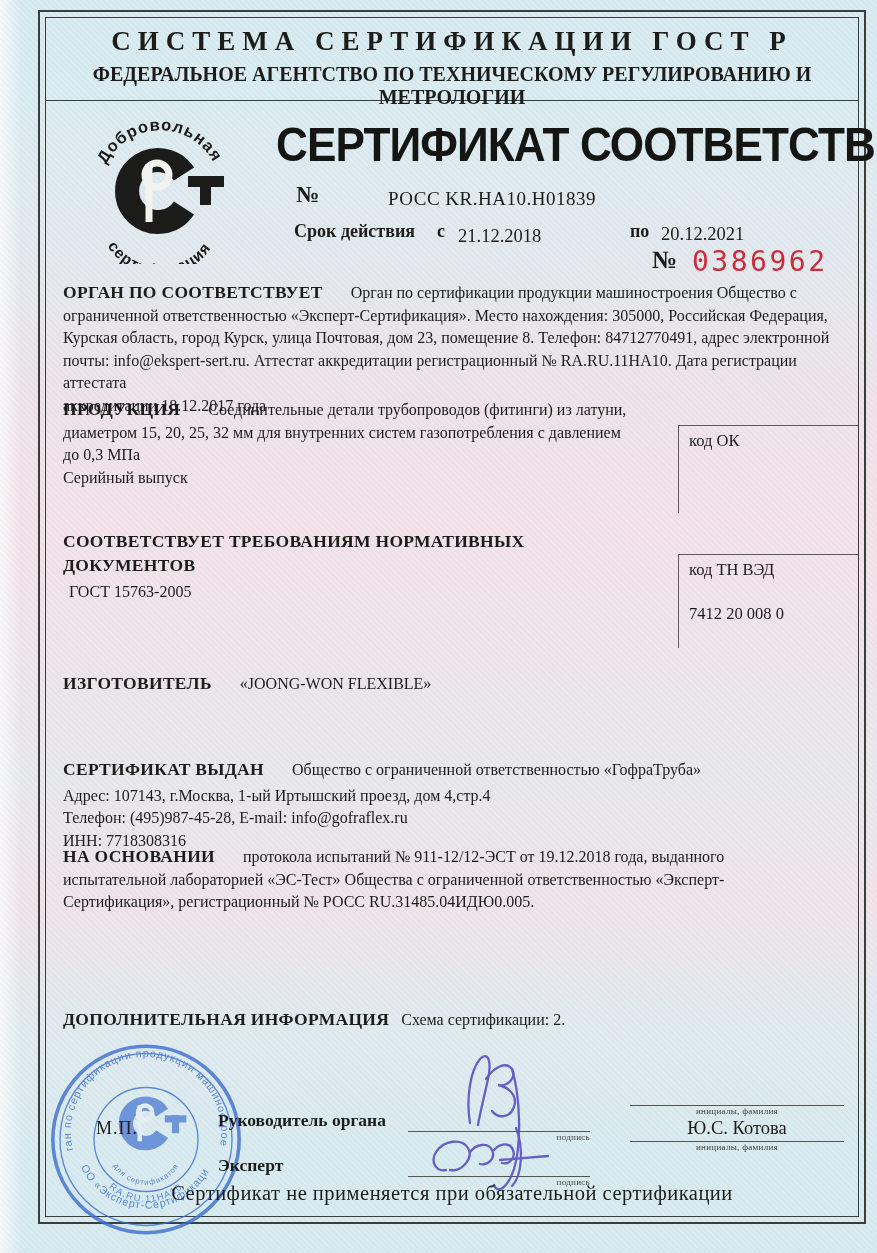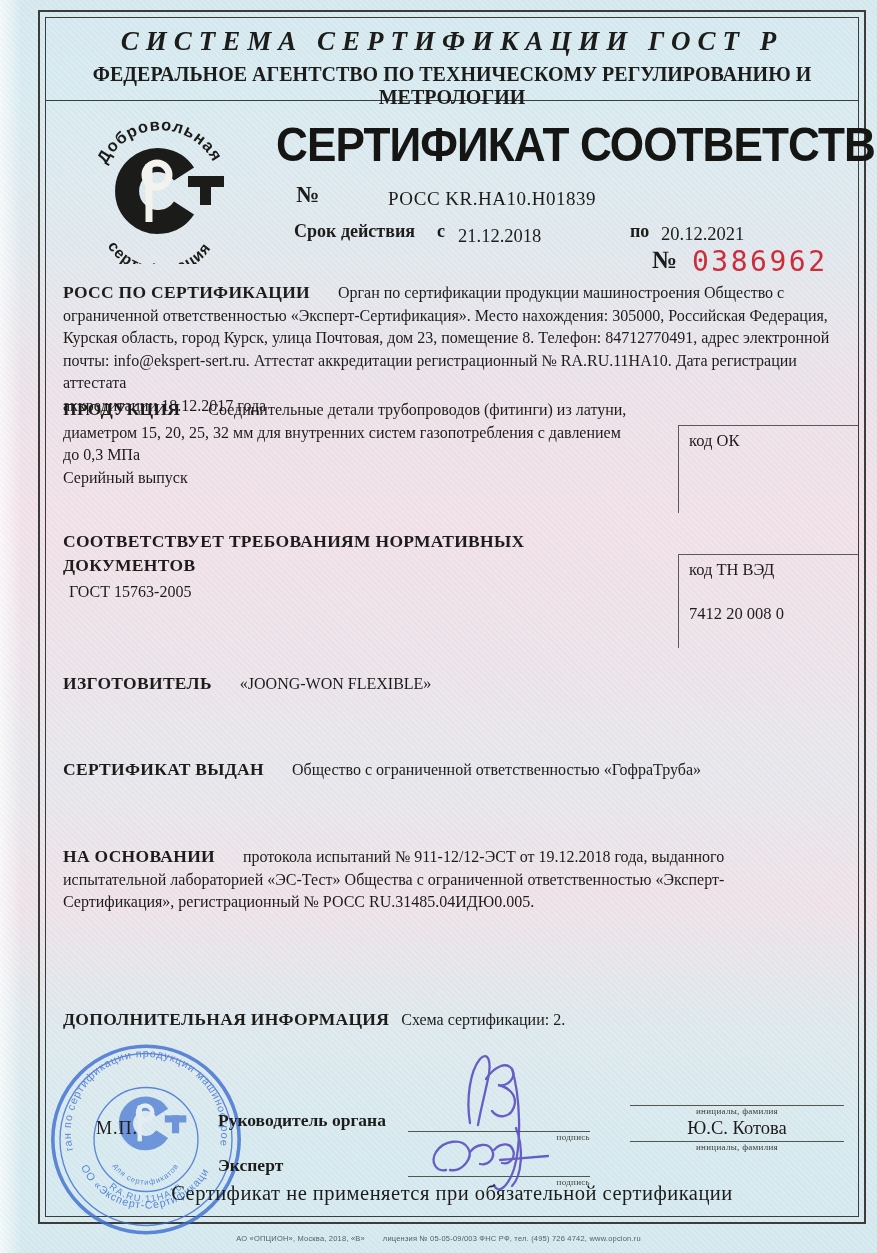--- a/index.html
+++ b/index.html
@@ -16,21 +16,21 @@
         #e0eaee 82%, #d8ebf0 92%, #d6eaef 100%);
   }
   .tex{position:absolute;inset:0;pointer-events:none;
     background:repeating-linear-gradient(45deg, rgba(255,255,255,.05) 0 2px, rgba(120,150,160,.04) 2px 4px);}
   
   .frame-outer{position:absolute;left:38px;top:10px;right:11px;bottom:29px;border:2.5px solid #3c3c39;}
   .frame-inner{position:absolute;left:45px;top:17px;right:18px;bottom:36px;border:1.4px solid #3c3c39;}
   .header-rule{position:absolute;left:46px;right:19px;top:100px;border-top:1.6px solid #3c3c39;}
   .abs{position:absolute;}
   
-  .sys-title{left:46px;right:19px;top:26px;text-align:center;font-weight:bold;font-size:27px;letter-spacing:7px;font-style:italic;}
+  .sys-title{left:46px;right:19px;top:26px;text-align:center;font-weight:bold;font-size:27px;letter-spacing:7px;}
   .agency-title{left:46px;right:19px;top:63px;text-align:center;font-weight:bold;font-size:20px;letter-spacing:0;}
   .doc-title{left:276px;top:116px;font-family:"Liberation Sans",sans-serif;font-weight:bold;font-size:49px;
     transform:scaleX(.9);transform-origin:left;letter-spacing:-1px;white-space:nowrap;color:#151513;}
   
   .no-label{left:296px;top:182px;font-size:23px;font-weight:600;}
   .no-value{left:388px;top:188px;font-size:19px;letter-spacing:.5px;}
   .term-label{left:294px;top:221px;font-size:18px;font-weight:bold;}
   .term-c{left:437px;top:221px;font-size:18px;font-weight:bold;}
   .term-from{left:458px;top:226px;font-size:18.5px;}
   .term-po{left:630px;top:221px;font-size:18px;font-weight:bold;}
@@ -98,21 +98,21 @@
   <div class="abs no-value">РОСС KR.HA10.H01839</div>
   <div class="abs term-label">Срок действия</div>
   <div class="abs term-c">с</div>
   <div class="abs term-from">21.12.2018</div>
   <div class="abs term-po">по</div>
   <div class="abs term-to">20.12.2021</div>
   <div class="abs blank-no">№</div>
   <div class="abs blank-digits">0386962</div>
 
   <div class="sec" style="top:281px;">
-    <span class="head">РОСС ПО СЕРТИФИКАЦИИ</span><span class="bodytxt">Орган по сертификации продукции машиностроения Общество с
+    <span class="head">ОРГАН ПО СООТВЕТСТВУЕТ</span><span class="bodytxt">Орган по сертификации продукции машиностроения Общество с
 ограниченной ответственностью «Эксперт-Сертификация». Место нахождения: 305000, Российская Федерация,
 Курская область, город Курск, улица Почтовая, дом 23, помещение 8. Телефон: 84712770491, адрес электронной
 почты: info@ekspert-sert.ru. Аттестат аккредитации регистрационный № RA.RU.11НА10. Дата регистрации аттестата
 аккредитации 18.12.2017 года</span>
   </div>
 
   <div class="sec" style="top:398px;width:612px;">
     <span class="head">ПРОДУКЦИЯ</span><span class="bodytxt">Соединительные детали трубопроводов (фитинги) из латуни,
 диаметром 15, 20, 25, 32 мм для внутренних систем газопотребления с давлением
 до 0,3 МПа
@@ -130,20 +130,23 @@
     <span class="cb-label" style="margin-bottom:24px;">код ТН ВЭД</span>
     <span class="cb-val">7412 20 008 0</span>
   </div>
 
   <div class="sec" style="top:672px;">
     <span class="head">ИЗГОТОВИТЕЛЬ</span><span>«JOONG-WON FLEXIBLE»</span>
   </div>
 
   <div class="sec" style="top:758px;">
     <span class="head">СЕРТИФИКАТ ВЫДАН</span><span>Общество с ограниченной ответственностью  «ГофраТруба»</span>
+    <span class="sub bodytxt" style="margin-top:3px;">Адрес: 107143, г.Москва, 1-ый Иртышский проезд, дом 4,стр.4
+Телефон: (495)987-45-28, E-mail: info@gofraflex.ru
+ИНН: 7718308316</span>
   </div>
 
   <div class="sec" style="top:845px;">
     <span class="head">НА ОСНОВАНИИ</span><span class="bodytxt">протокола испытаний № 911-12/12-ЭСТ от 19.12.2018 года, выданного
 испытательной лабораторией «ЭС-Тест» Общества с ограниченной ответственностью «Эксперт-
 Сертификация», регистрационный № РОСС RU.31485.04ИДЮ0.005.</span>
   </div>
 
   <div class="sec" style="top:1008px;">
     <span class="head" style="margin-right:12px;">ДОПОЛНИТЕЛЬНАЯ ИНФОРМАЦИЯ</span><span>Схема сертификации: 2.</span>
@@ -210,16 +213,13 @@
       <path d="M112,34 C120,60 122,108 114,134 C108,152 98,160 94,150"></path>
       <path d="M46,135 C36,137 30,127 36,117 C44,105 62,103 68,113 C74,123 62,137 50,135"></path>
       <path d="M70,117 C76,109 88,107 92,115 C96,123 88,131 80,129"></path>
       <path d="M94,115 C100,108 110,107 113,115 C116,123 109,130 102,128"></path>
       <path d="M116,93 C124,113 122,141 112,151"></path>
       <path d="M100,125 L148,121"></path>
     </g>
   </svg>
 
   <div class="abs foot-note">Сертификат не применяется при обязательной сертификации</div>
-  <div class="abs print-line">
-    <span>АО «ОПЦИОН», Москва, 2018, «В»</span><span>лицензия № 05-05-09/003 ФНС РФ,  тел. (495) 726 4742, www.opcion.ru</span>
-  </div>
 </div>
 
 </body></html>

